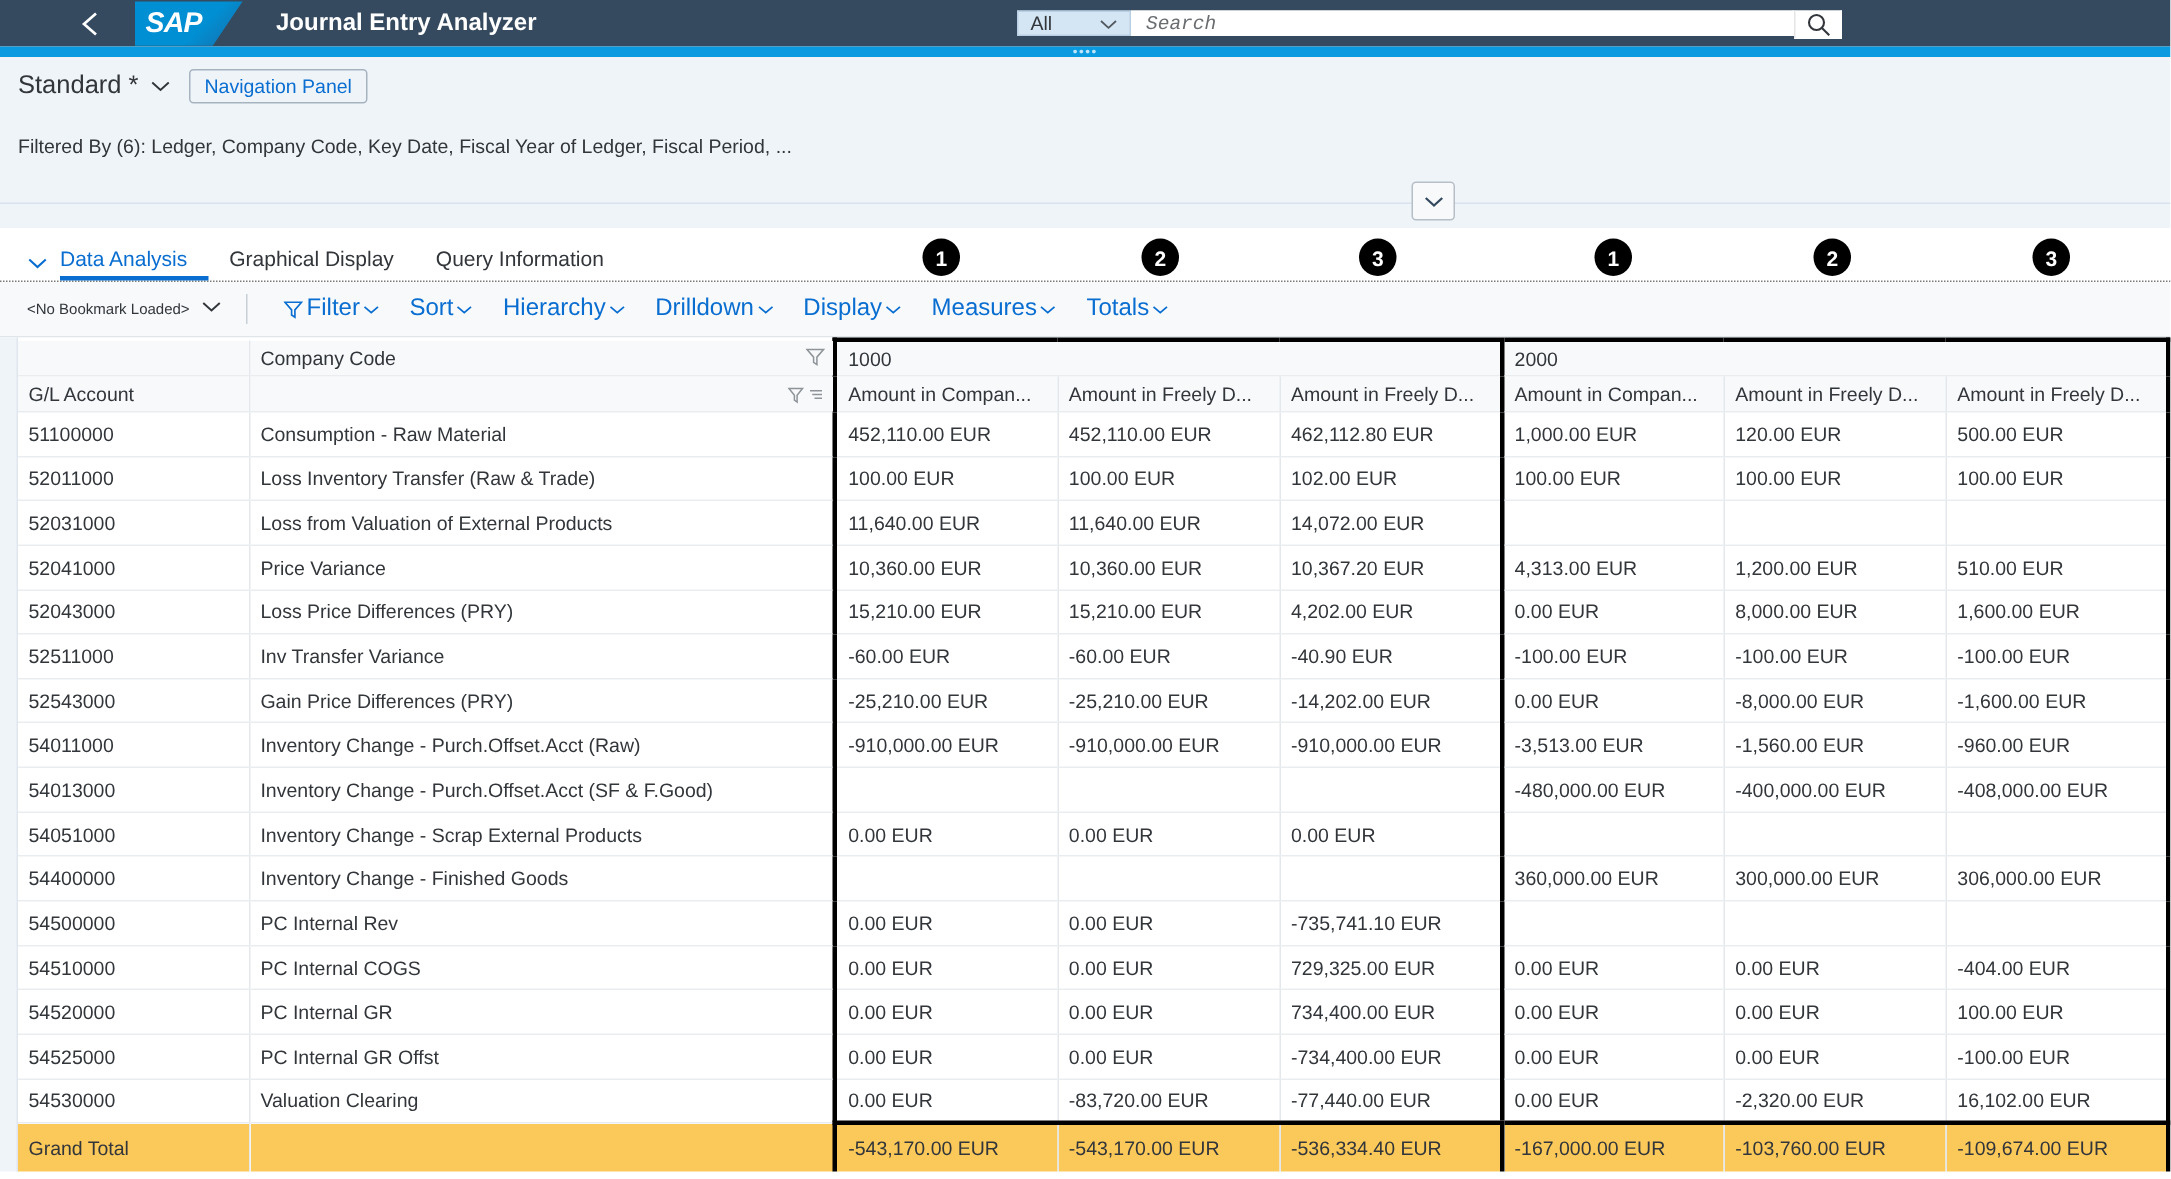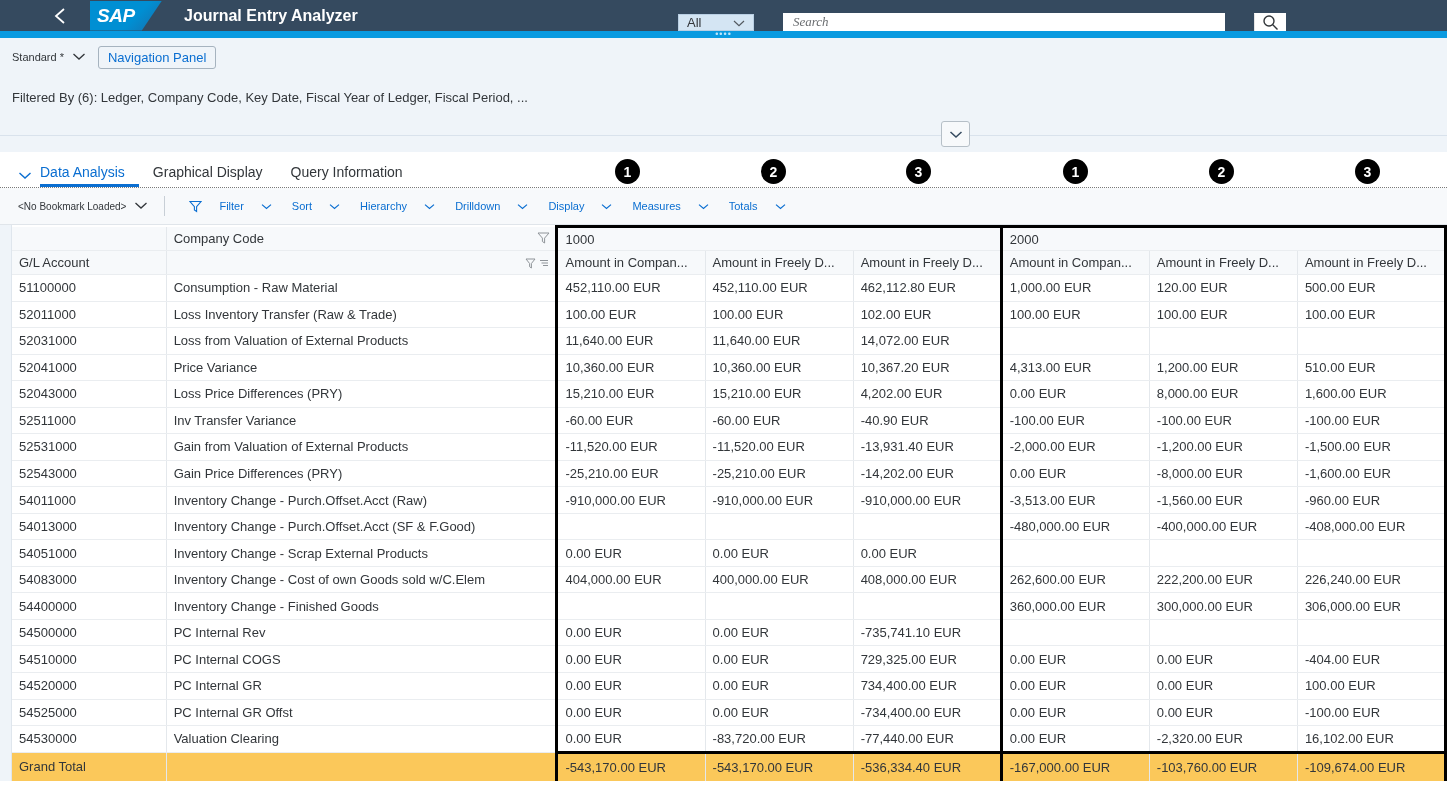--- a/index.html
+++ b/index.html
@@ -50,23 +50,22 @@
     color: #ffffff;
     font-size: 16px;
     font-weight: bold;
     margin-left: 22px;
     white-space: nowrap;
   }
   .search-area {
     position: absolute;
     left: 678px; top: 7px;
     display: flex;
-    align-items: center;
+    align-items: flex-start;
     height: 30px;
-    gap: 29px;
   }
   .search-scope {
     width: 76px;
     background: #d4e5f3;
     border: 1px solid #b9cfe3;
     display: flex; align-items: center; justify-content: space-between;
     padding: 0 8px;
     font-size: 13px;
     color: #32363a;
   }
@@ -74,21 +73,21 @@
   .search-input {
     width: 442px;
     background: #ffffff;
     border: 1px solid #ffffff;
     border-left: none;
     padding: 0 10px;
     font-size: 13px;
     font-style: italic;
     color: #6a6d70;
     display: flex; align-items: center;
-    font-family: Liberation Serif, serif;
+    font-family: Liberation Mono, monospace;
   }
   .search-go {
     width: 32px;
     background: #ffffff;
     border: 1px solid #ffffff;
     border-left: 1px solid #e5e5e5;
     display: flex; align-items: center; justify-content: center;
   }
   .blue-strip {
     height: 7px;
@@ -108,21 +107,21 @@
   
   .variant-bar {
     height: 38px;
     background: #eff4f9;
     display: flex;
     align-items: center;
     padding-left: 12px;
     gap: 12px;
   }
   .variant-name {
-    font-size: 11px;
+    font-size: 17px;
     color: #32363a;
     display: flex; gap: 8px;
   }
   .nav-panel-btn {
     border: 1px solid #a6b3bf;
     border-radius: 3px;
     background: transparent;
     padding: 3px 9px;
     font-size: 13px;
     color: #0a6ed1;
@@ -220,23 +219,23 @@
     margin-right: 16px;
     cursor: pointer;
     white-space: nowrap;
   }
   .tb-sep {
     width: 1px; height: 20px;
     background: #c8cfd6;
     margin-right: 14px;
   }
   .tb-item {
-    font-size: 11px;
+    font-size: 16px;
     color: #0a6ed1;
-    display: flex; align-items: center; gap: 17px;
+    display: flex; align-items: center; gap: 2px;
     padding: 0 10px;
     cursor: pointer;
     white-space: nowrap;
   }
 
   
   .grid-area {
     position: relative;
     height: 556px;
     background: #ffffff;
@@ -559,30 +558,20 @@
           <td class="acct">52511000</td>
           <td class="desc">Inv Transfer Variance</td>
           <td class="num grp-left">-60.00 EUR</td>
           <td class="num">-60.00 EUR</td>
           <td class="num">-40.90 EUR</td>
           <td class="num grp-left">-100.00 EUR</td>
           <td class="num">-100.00 EUR</td>
           <td class="num grp-right">-100.00 EUR</td>
         </tr>
         <tr>
-          <td class="acct">52531000</td>
-          <td class="desc">Gain from Valuation of External Products</td>
-          <td class="num grp-left">-11,520.00 EUR</td>
-          <td class="num">-11,520.00 EUR</td>
-          <td class="num">-13,931.40 EUR</td>
-          <td class="num grp-left">-2,000.00 EUR</td>
-          <td class="num">-1,200.00 EUR</td>
-          <td class="num grp-right">-1,500.00 EUR</td>
-        </tr>
-        <tr>
           <td class="acct">52543000</td>
           <td class="desc">Gain Price Differences (PRY)</td>
           <td class="num grp-left">-25,210.00 EUR</td>
           <td class="num">-25,210.00 EUR</td>
           <td class="num">-14,202.00 EUR</td>
           <td class="num grp-left">0.00 EUR</td>
           <td class="num">-8,000.00 EUR</td>
           <td class="num grp-right">-1,600.00 EUR</td>
         </tr>
         <tr>
@@ -607,30 +596,20 @@
         </tr>
         <tr>
           <td class="acct">54051000</td>
           <td class="desc">Inventory Change - Scrap External Products</td>
           <td class="num grp-left">0.00 EUR</td>
           <td class="num">0.00 EUR</td>
           <td class="num">0.00 EUR</td>
           <td class="num grp-left"></td>
           <td class="num"></td>
           <td class="num grp-right"></td>
-        </tr>
-        <tr>
-          <td class="acct">54083000</td>
-          <td class="desc">Inventory Change - Cost of own Goods sold w/C.Elem</td>
-          <td class="num grp-left">404,000.00 EUR</td>
-          <td class="num">400,000.00 EUR</td>
-          <td class="num">408,000.00 EUR</td>
-          <td class="num grp-left">262,600.00 EUR</td>
-          <td class="num">222,200.00 EUR</td>
-          <td class="num grp-right">226,240.00 EUR</td>
         </tr>
         <tr>
           <td class="acct">54400000</td>
           <td class="desc">Inventory Change - Finished Goods</td>
           <td class="num grp-left"></td>
           <td class="num"></td>
           <td class="num"></td>
           <td class="num grp-left">360,000.00 EUR</td>
           <td class="num">300,000.00 EUR</td>
           <td class="num grp-right">306,000.00 EUR</td>

